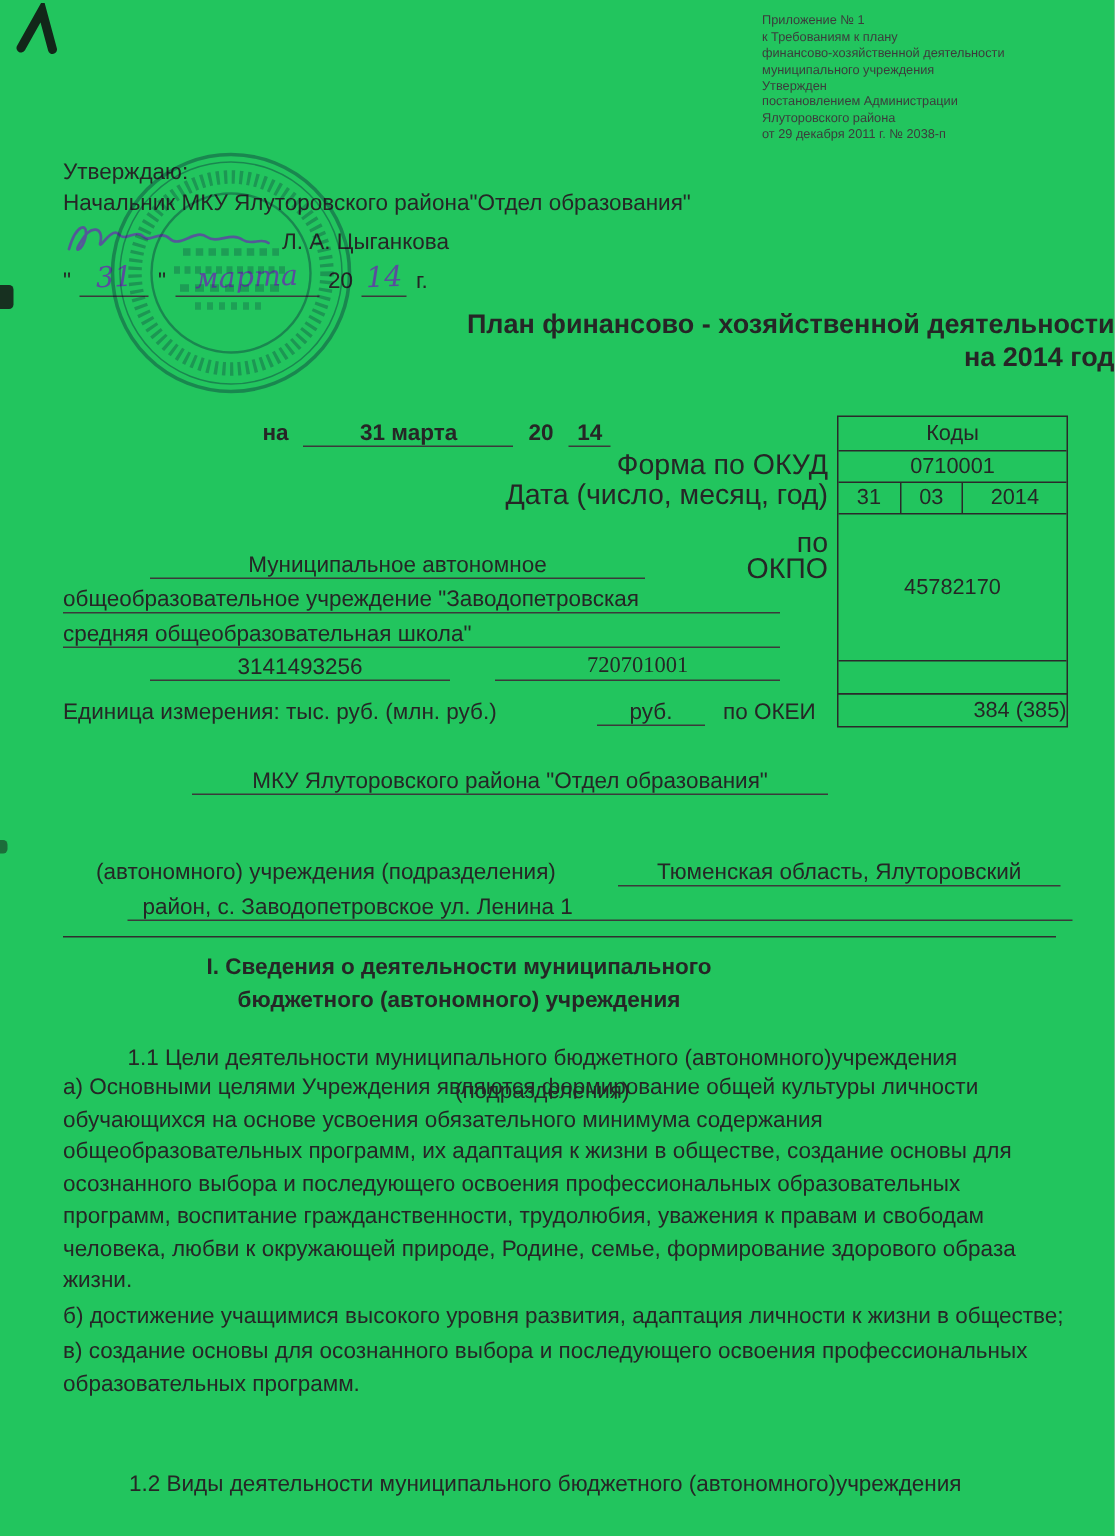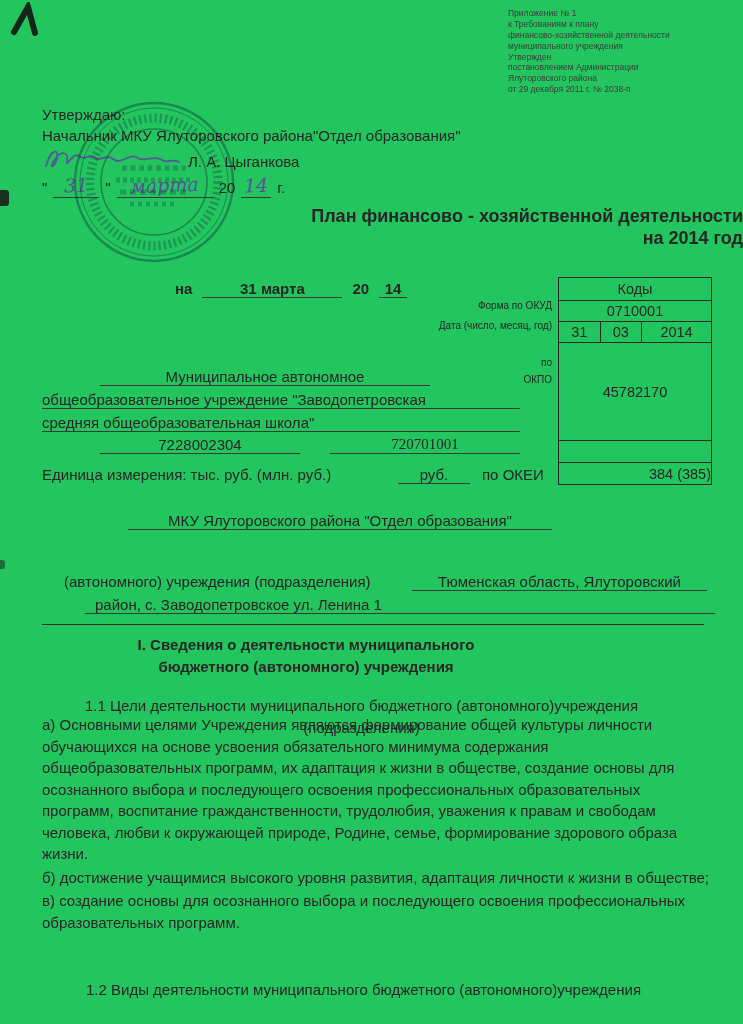--- a/index.html
+++ b/index.html
@@ -14,21 +14,21 @@
   .center{text-align:center;}
   .right{text-align:right;}
   .u{border-bottom:1px solid #3a3a3a;}
   .hand{
     color:#5a4c9e;font-style:italic;
     font-family:"DejaVu Serif",serif;
     font-size:19px;line-height:1;
     transform:rotate(-2deg);display:inline-block;
   }
   .corner{font-size:8.5px;line-height:1.28;color:#3c3c3c;}
-  .lbl{font-size:10px;}
+  .lbl{font-size:19px;}
   
   .codes{border:1.5px solid #2a2a2a;background:transparent;}
   .crow{border-top:1.5px solid #2a2a2a;display:flex;align-items:center;justify-content:center;font-size:14.5px;}
   .crow:first-child{border-top:none;}
   .crow .cell{flex:1;text-align:center;align-self:stretch;display:flex;align-items:center;justify-content:center;}
   .crow .cell + .cell{border-left:1.5px solid #2a2a2a;}
   .box{border:1.5px solid #2a2a2a;display:flex;align-items:center;justify-content:flex-end;font-size:14.5px;}
   .para{line-height:21.5px;}
   .stamp{pointer-events:none;mix-blend-mode:multiply;opacity:.5;}
   .artifact{background:#151515;}
@@ -122,21 +122,21 @@
     </div>
     <div class="crow" style="height:97px;">
         <span>45782170</span>
       </div>
     <div class="crow" style="height:21px;"></div>
   </div>
 
   <div class="abs u center" style="left:100px;top:368px;width:330px;">Муниципальное автономное</div>
   <div class="abs u" style="left:42px;top:391px;width:478px;">общеобразовательное  учреждение "Заводопетровская</div>
   <div class="abs u" style="left:42px;top:414px;width:478px;">средняя общеобразовательная школа"</div>
-  <div class="abs u center" style="left:100px;top:436px;width:200px;">7228002304</div>
+  <div class="abs u center" style="left:100px;top:436px;width:200px;">3141493256</div>
   <div class="abs u center" style="left:330px;top:436px;width:190px;font-family:Liberation Serif, serif;">720701001</div>
 
   <div class="abs" style="left:42px;top:466px;">Единица измерения: тыс. руб. (млн. руб.)</div>
   <div class="abs u center" style="left:398px;top:466px;width:72px;">руб.</div>
   <div class="abs" style="left:482px;top:466px;">по ОКЕИ</div>
   <div class="abs box" style="left:558px;top:462px;width:152px;height:21px;">
       <span>384 (385)</span>
     </div>
 
   <div class="abs u center" style="left:128px;top:512px;width:424px;">МКУ Ялуторовского района "Отдел образования"</div>

